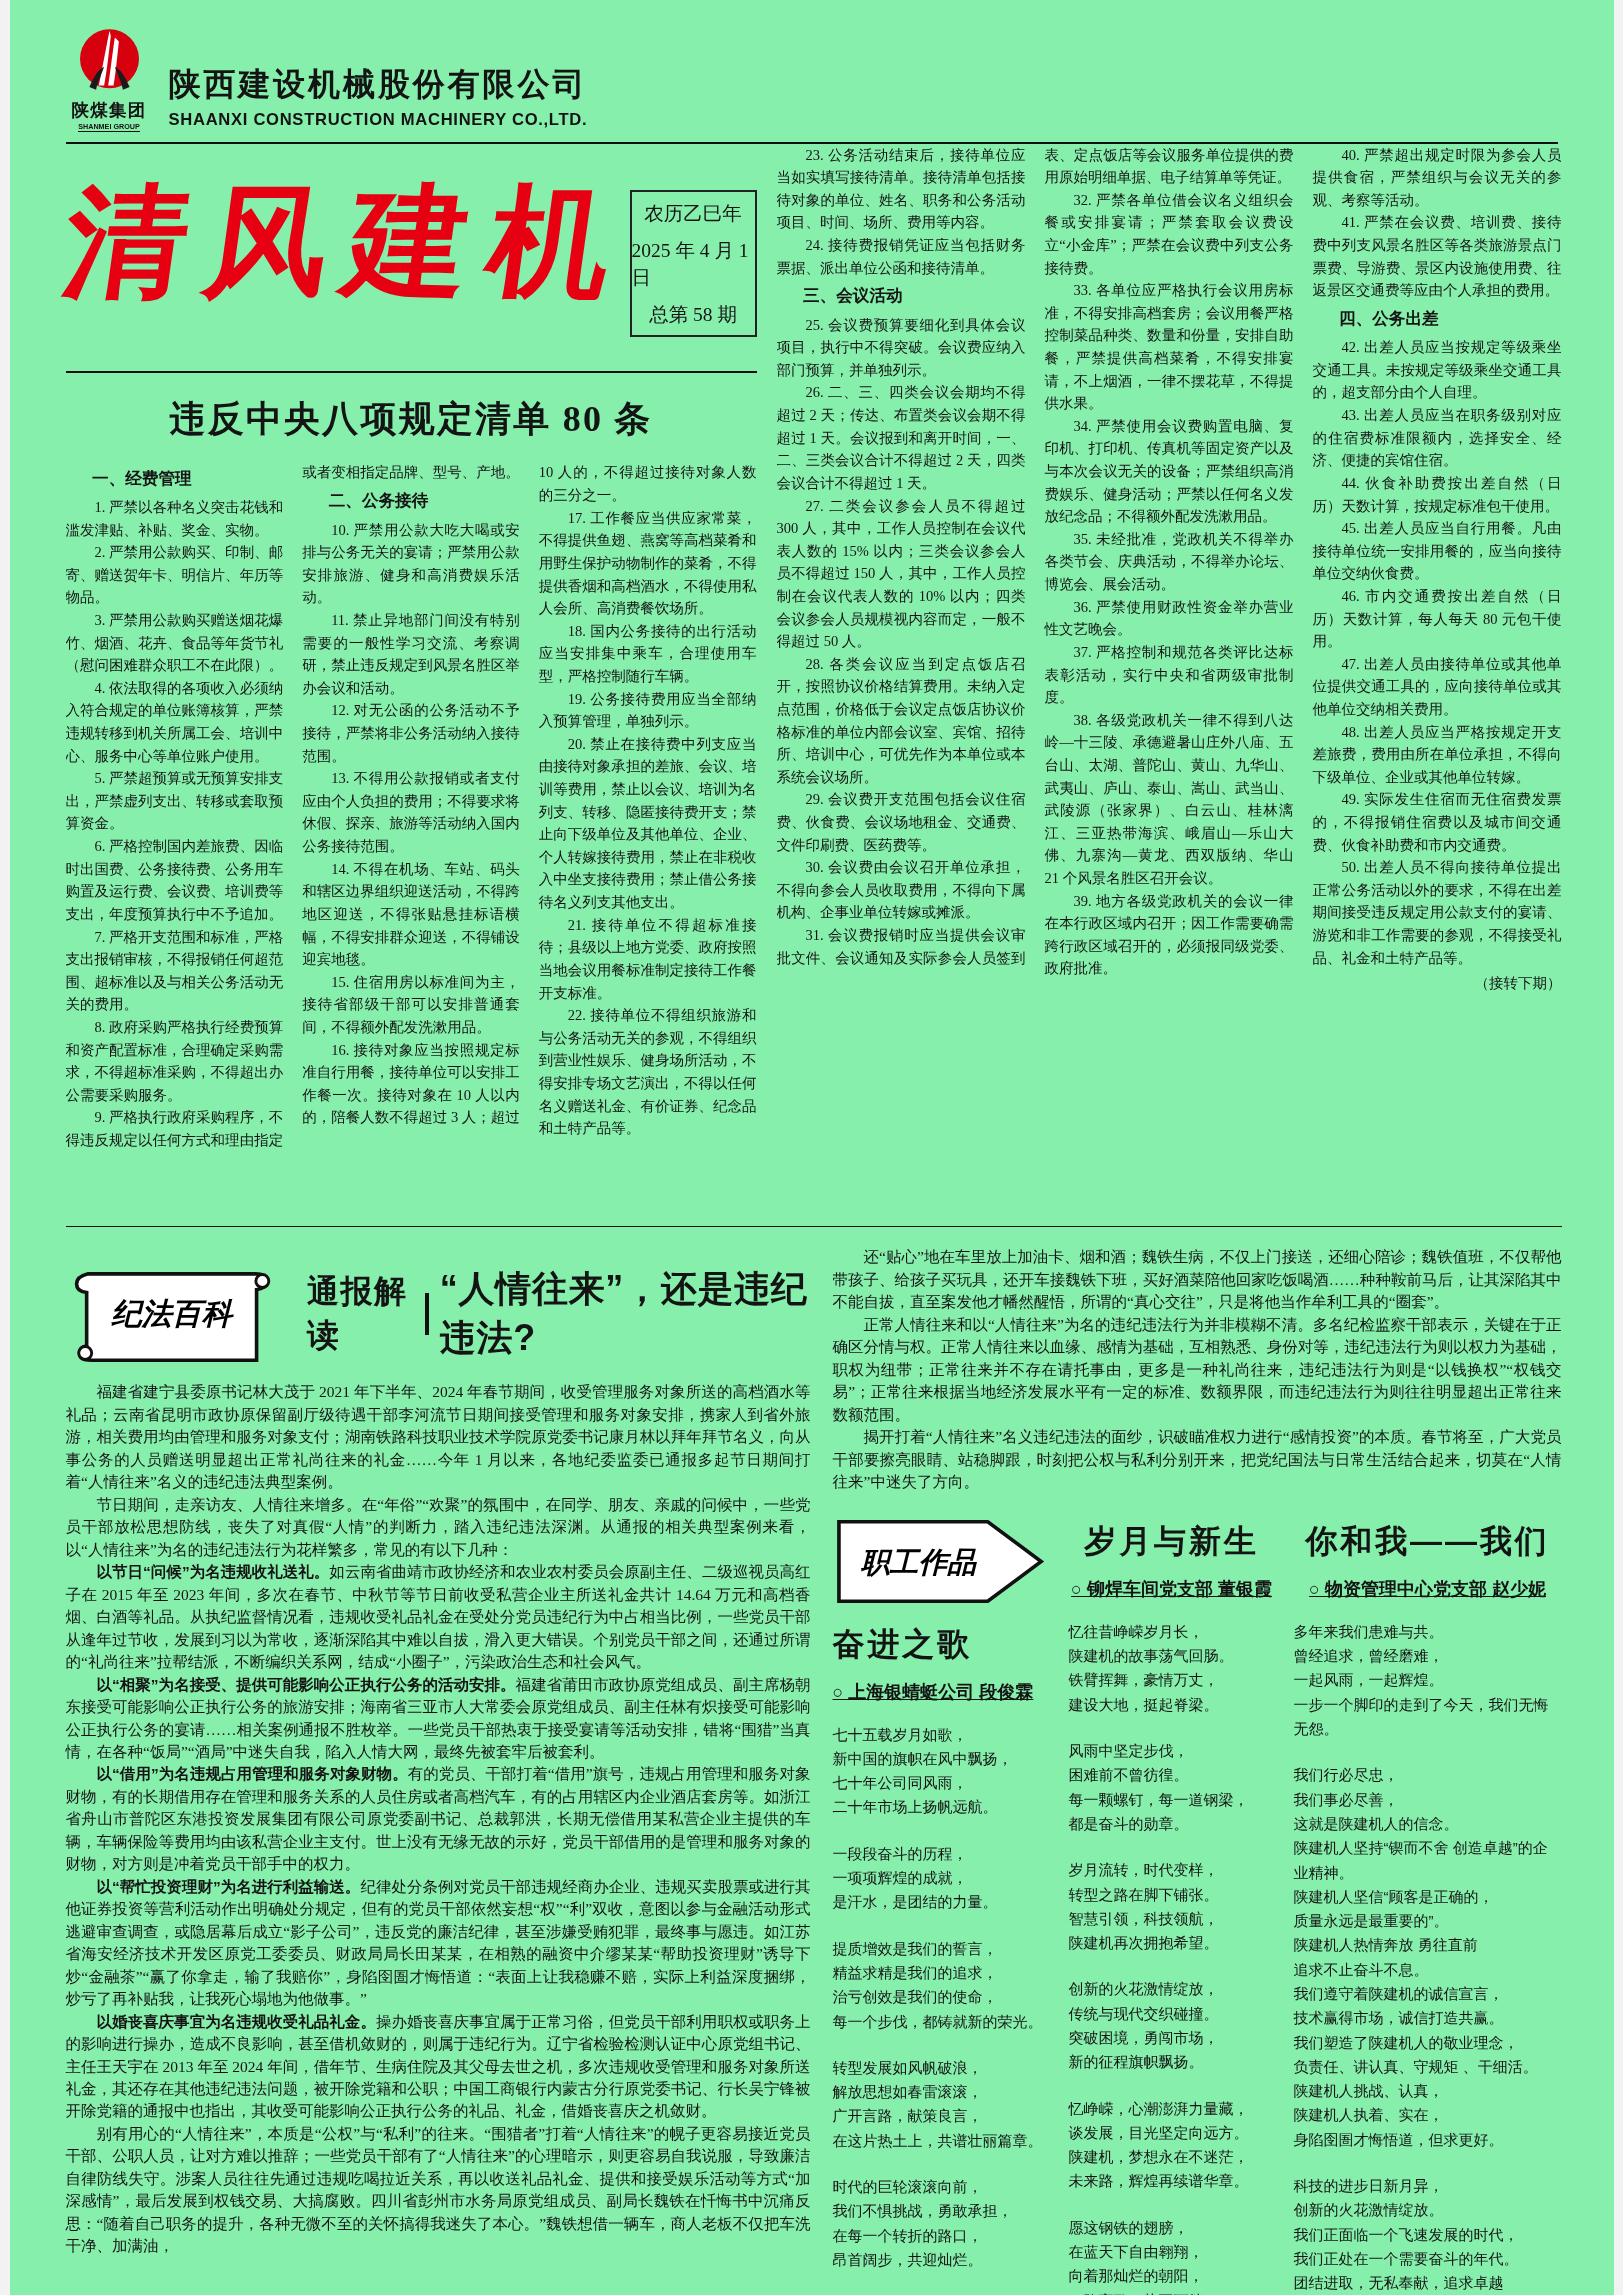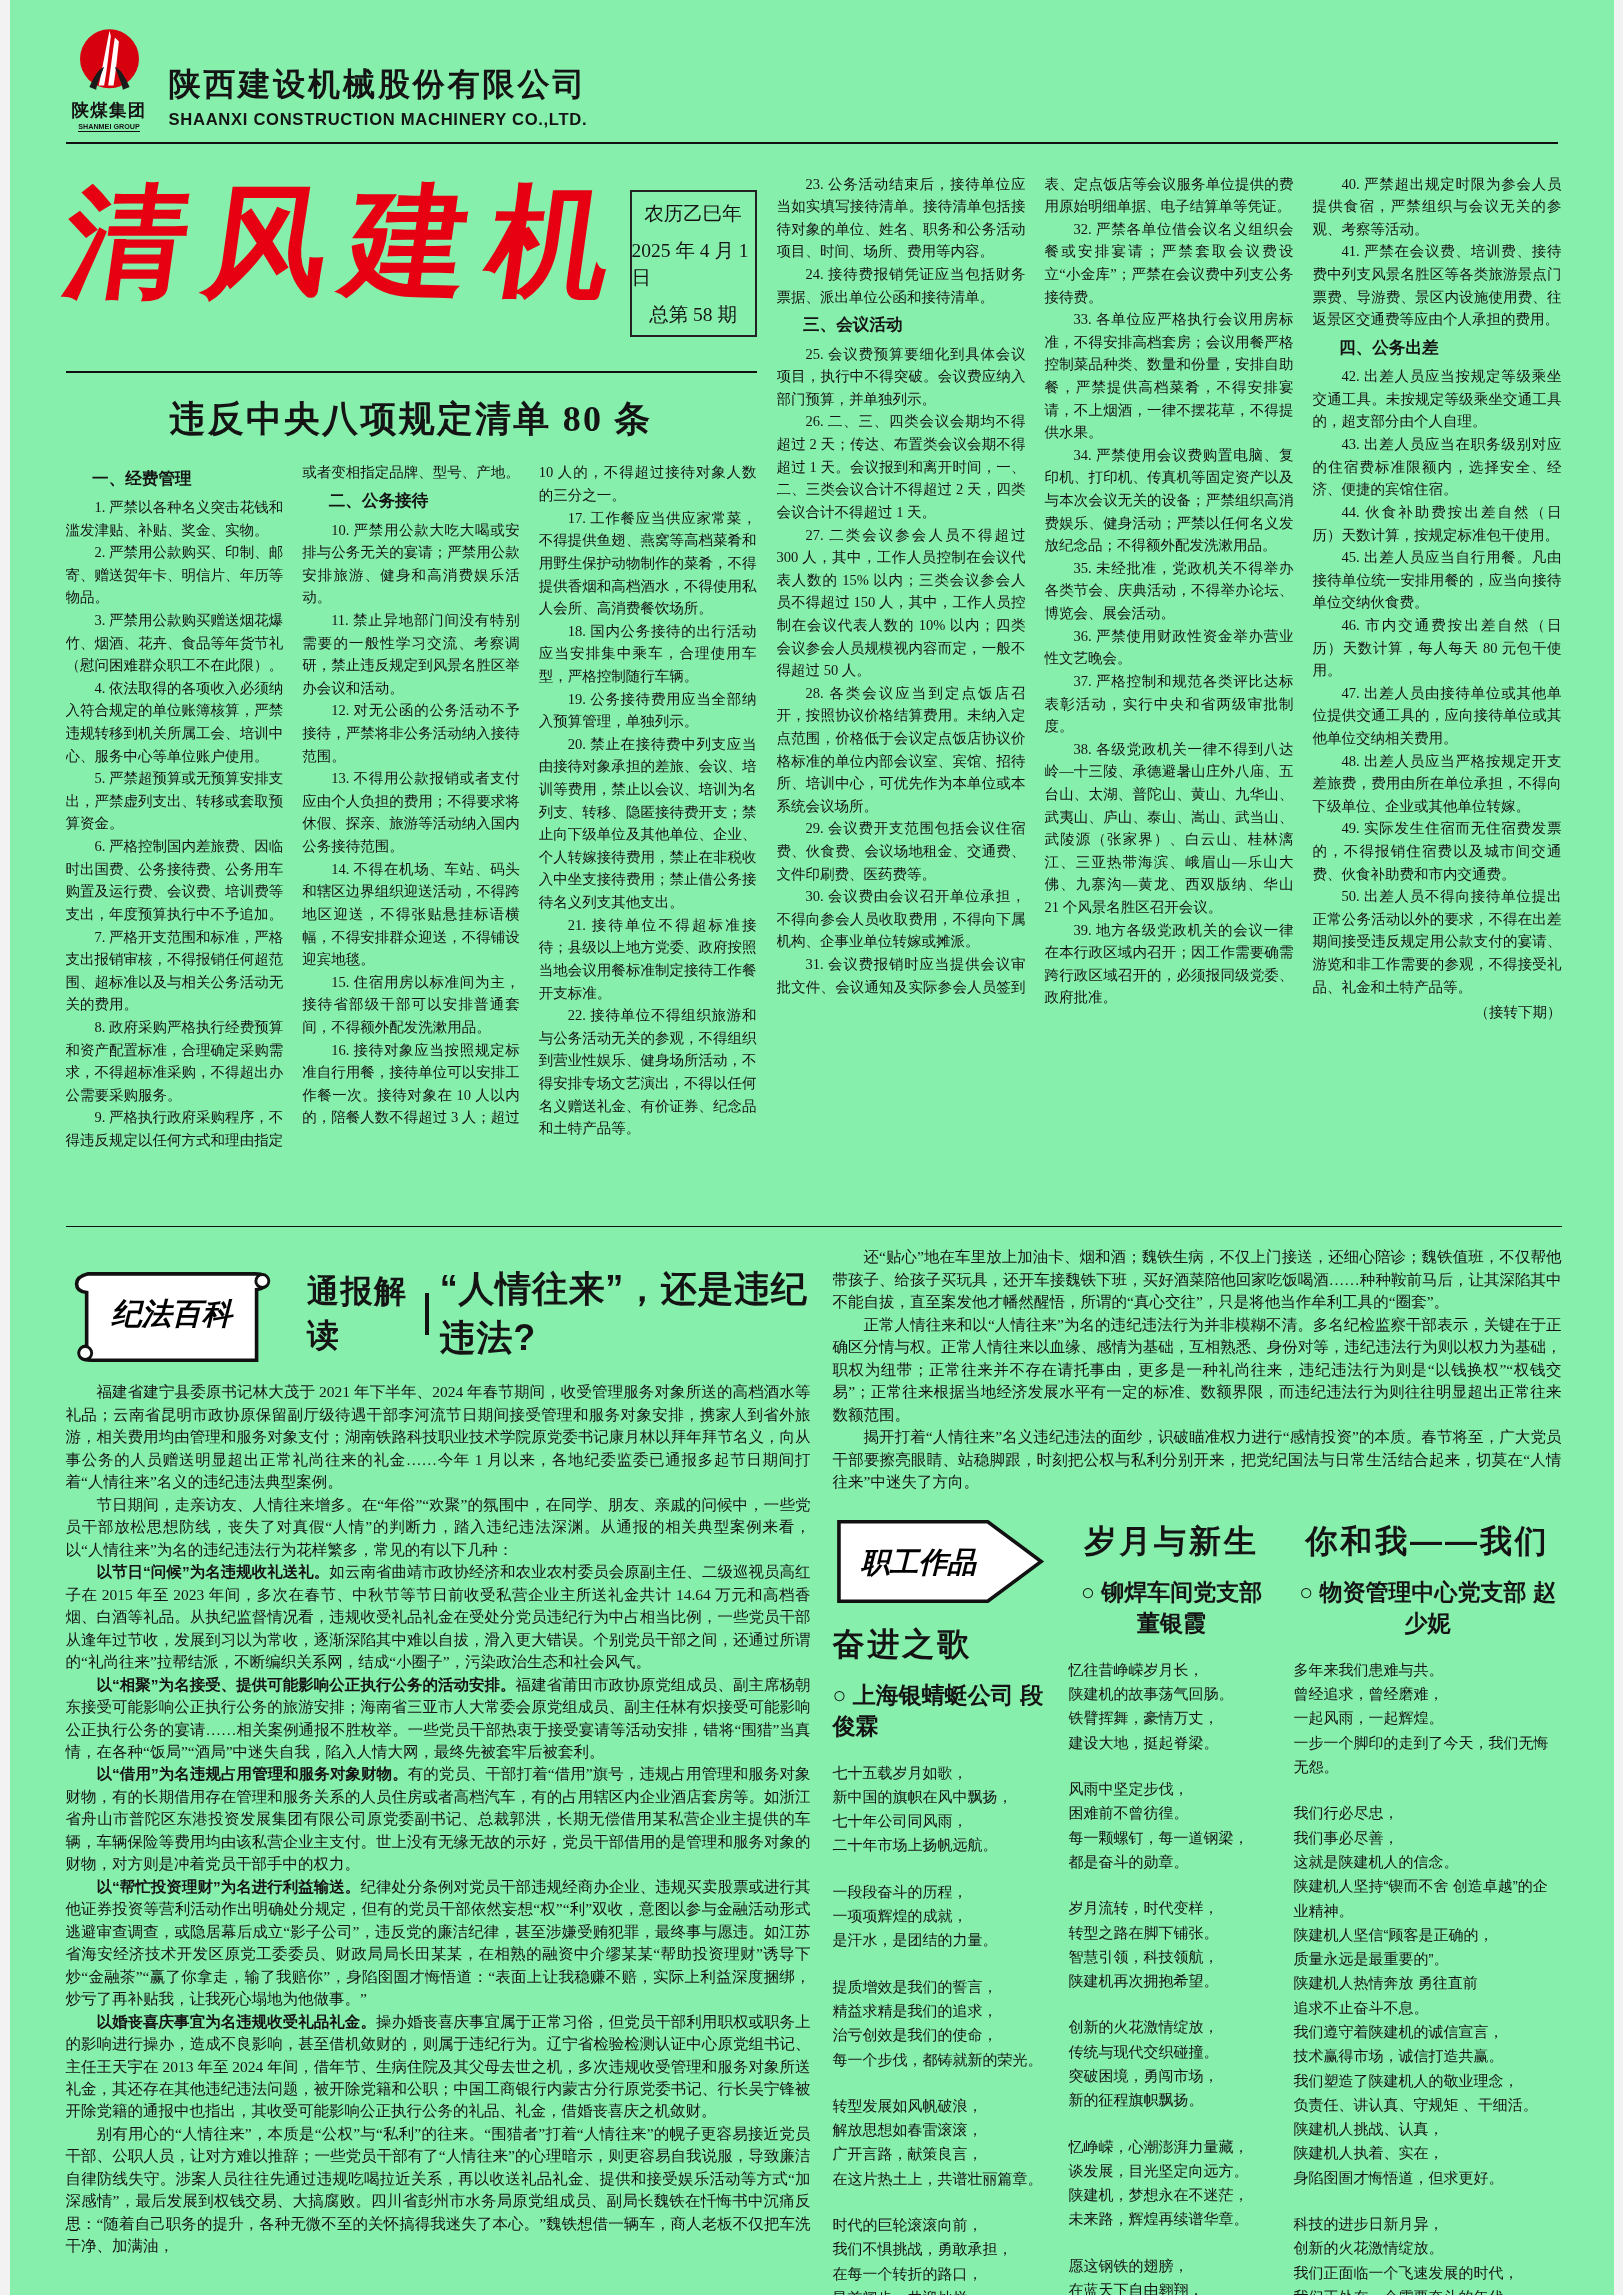--- a/index.html
+++ b/index.html
@@ -12,21 +12,21 @@
   .logo-wrap{display:flex;flex-direction:column;align-items:center;width:87px;}
   .logo-group{font-family:"Liberation Sans",sans-serif;font-weight:bold;font-size:17.4px;letter-spacing:1.4px;}
   .logo-group-en{font-family:"Liberation Sans",sans-serif;font-weight:bold;font-size:7.2px;border-bottom:1.4px solid #111;}
   .co-block{display:flex;flex-direction:column;gap:2.9px;padding-bottom:1.4px;}
   .co-cn{font-family:"Liberation Sans",sans-serif;font-weight:bold;font-size:32px;letter-spacing:2.9px;}
   .co-en{font-family:"Liberation Sans",sans-serif;font-weight:bold;font-size:16.6px;letter-spacing:0.7px;}
 
   
   .top-article{display:flex;gap:20px;margin:0 52px 0 56px;}
   .ta-left{width:691px;flex:0 0 auto;}
-  .ta-right{flex:1;padding-top:29px;}
+  .ta-right{flex:1;}
   .mast-row{display:flex;align-items:flex-start;margin-top:24.6px;height:187px;}
   .mast-title{font-size:122px;line-height:1.2;font-weight:bold;color:#e60012;
               letter-spacing:19px;transform:skewX(-8deg);white-space:nowrap;
               font-family:"DejaVu Serif","Liberation Serif",serif;}
   .date-box{margin-left:auto;margin-top:22px;width:221px;height:143px;border:2.2px solid #222;
             display:flex;flex-direction:column;align-items:center;justify-content:center;gap:10px;
             font-size:19.5px;}
   .mast-rule{border-top:2.2px solid #111;margin-top:16px;}
   .lead-headline{text-align:center;font-size:36px;font-weight:bold;letter-spacing:2.2px;margin:22px 0 17.4px 0;}
   .rule-cols{column-gap:19px;font-size:14.5px;line-height:1.56;text-align:justify;overflow:hidden;}
@@ -53,22 +53,22 @@
   .feat-p b{font-family:"Liberation Sans",sans-serif;}
 
   
   .works-row{display:flex;gap:19px;margin-top:19px;}
   .poem-col{flex:1;}
   .poem-col.wide{flex:1.3;}
   .works-badge{margin:2.9px 0 13px 0;}
   .poem-title{font-family:"Liberation Sans",sans-serif;font-weight:bold;font-size:32px;
               letter-spacing:2.9px;margin:7.2px 0 13px 0;}
   .t-center{text-align:center;}
-  .poem-author{font-family:"Liberation Sans",sans-serif;font-weight:bold;font-size:23px;
-               margin:0 0 19px 0;}
+  .poem-author{font-family:"Liberation Sans",sans-serif;font-weight:bold;font-size:18px;
+               margin:0 0 19px 0;text-decoration:underline;}
   .stanza{margin:0 0 22px 0;}
   .pline{font-family:"Liberation Sans",sans-serif;font-size:15px;line-height:1.62;}
   svg text{font-family:"Liberation Sans",sans-serif;}
 </style>
 </head>
 <body>
 
 <div class="page">
 
   <div class="hdr">

